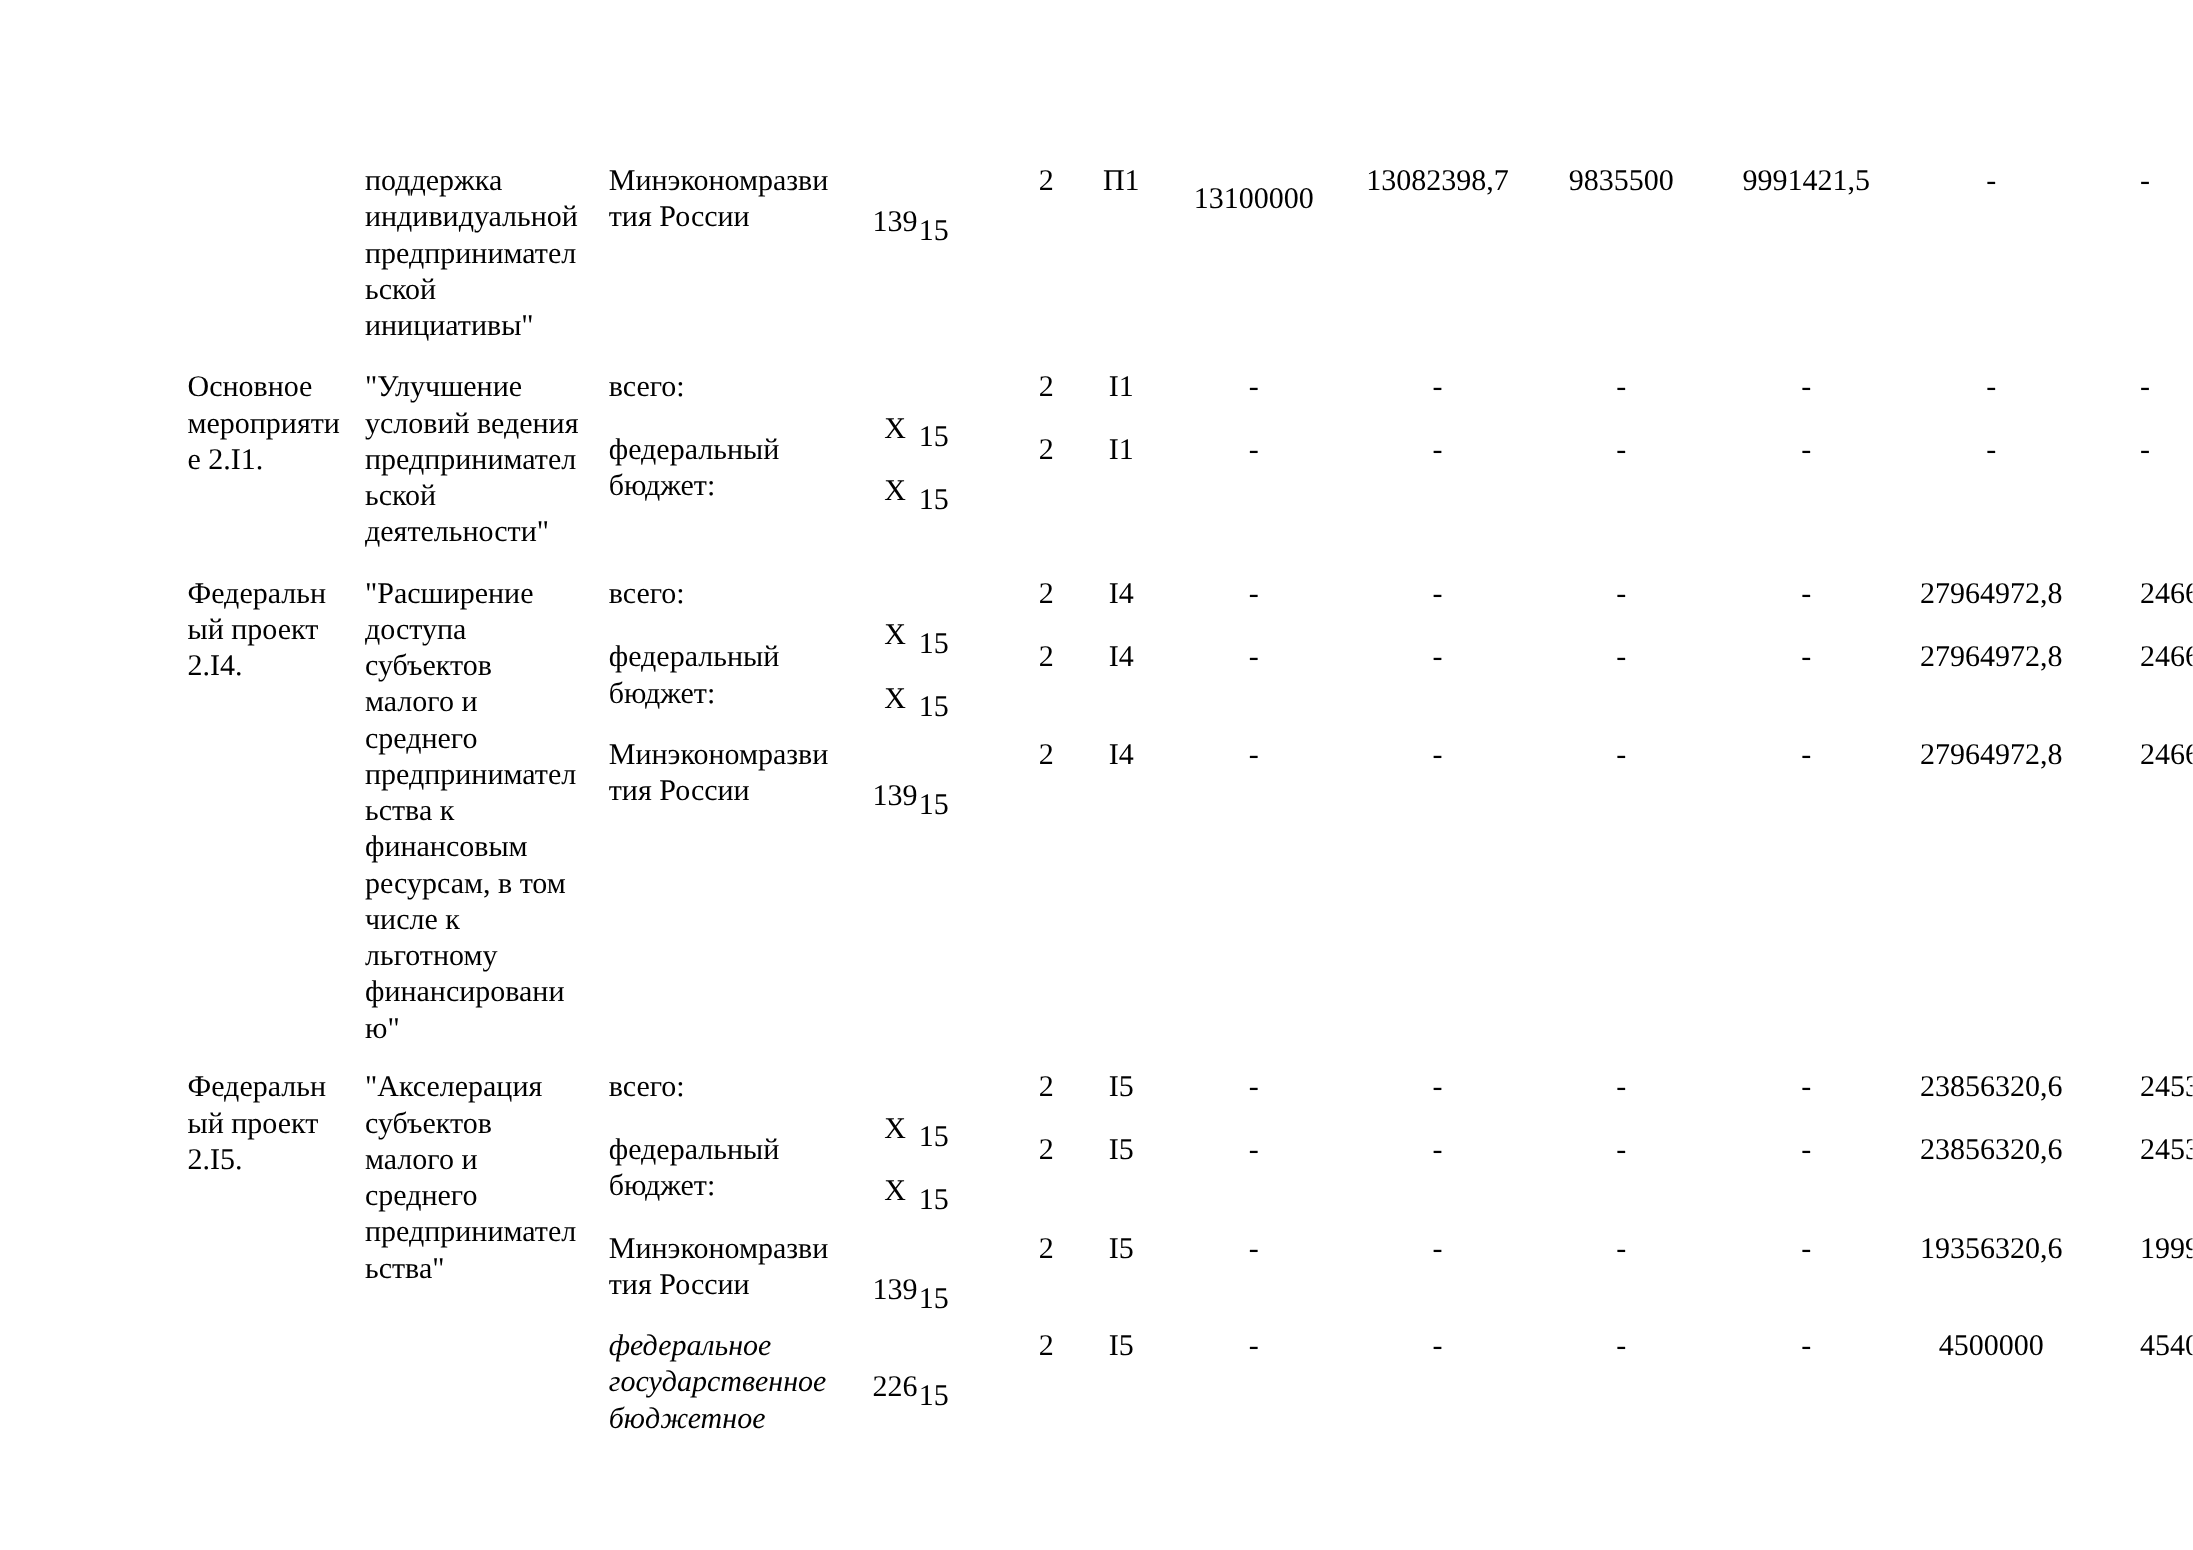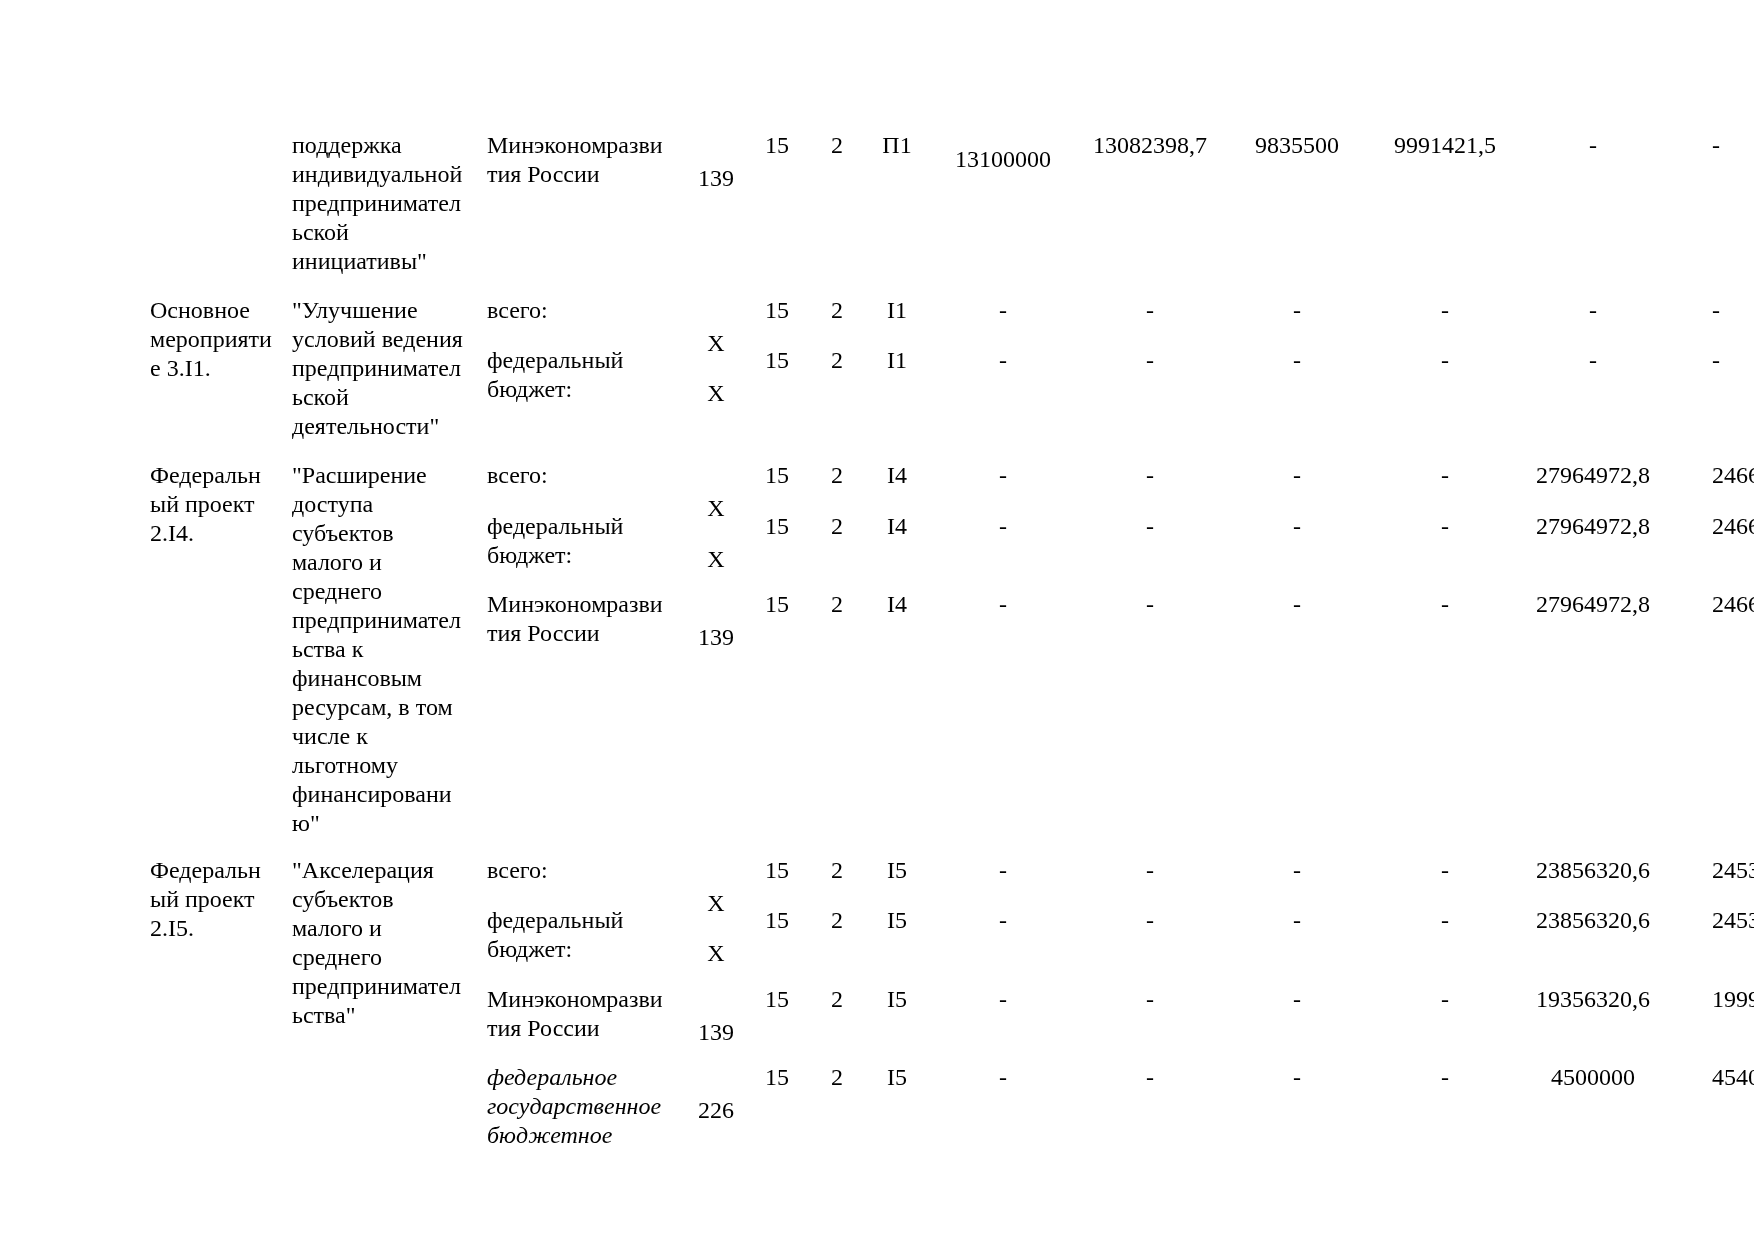--- a/index.html
+++ b/index.html
@@ -4,21 +4,21 @@
 <style>
   html, body { margin:0; padding:0; background:#ffffff; }
   body { width:1754px; height:1240px; position:relative; overflow:hidden;
          font-family:"Liberation Serif", "DejaVu Serif", serif; color:#000; font-size:24px; line-height:29px; }
   .cell { position:absolute; white-space:pre-line; }
   .c1 { left:150px; width:135px; }
   .c2 { left:292px; width:190px; }
   .c3 { left:487px; width:190px; }
   .num { position:absolute; text-align:center; white-space:nowrap; }
   .n4 { left:686px; width:60px;margin-top:33px; }
-  .n5 { left:747px; width:60px; }
+  .n5 { left:717px; width:60px;margin-top:40px; }
   .n6 { left:807px; width:60px; }
   .n7 { left:862px; width:70px; }
   .n8 { left:933px; width:140px; }
   .n9 { left:1080px; width:140px; }
   .n10 { left:1227px; width:140px; }
   .n11 { left:1375px; width:140px; }
   .n12 { left:1523px; width:140px; }
   .n13 { left:1712px; width:140px; text-align:left; }
 </style>
 </head>
@@ -42,21 +42,21 @@
     <div class="num n9" style="top: 131px;">13082398,7</div>
     <div class="num n10" style="top: 131px;">9835500</div>
     <div class="num n11" style="top: 131px;">9991421,5</div>
     <div class="num n12" style="top: 131px;">-</div>
     <div class="num n13" style="top: 131px;">-</div>
   </div>
 
   <div>
     <div class="cell c1" style="top: 296px;">Основное
 мероприяти
-е 3.I1.</div>
+е 2.I1.</div>
     <div class="cell c2" style="top: 296px;">"Улучшение
 условий ведения
 предпринимател
 ьской
 деятельности"</div>
     <div class="cell c3" style="top: 296px;">всего:</div>
     <div class="num n4" style="top: 296px;">Х</div>
     <div class="num n5" style="top: 296px;">15</div>
     <div class="num n6" style="top: 296px;">2</div>
     <div class="num n7" style="top: 296px;">I1</div>

